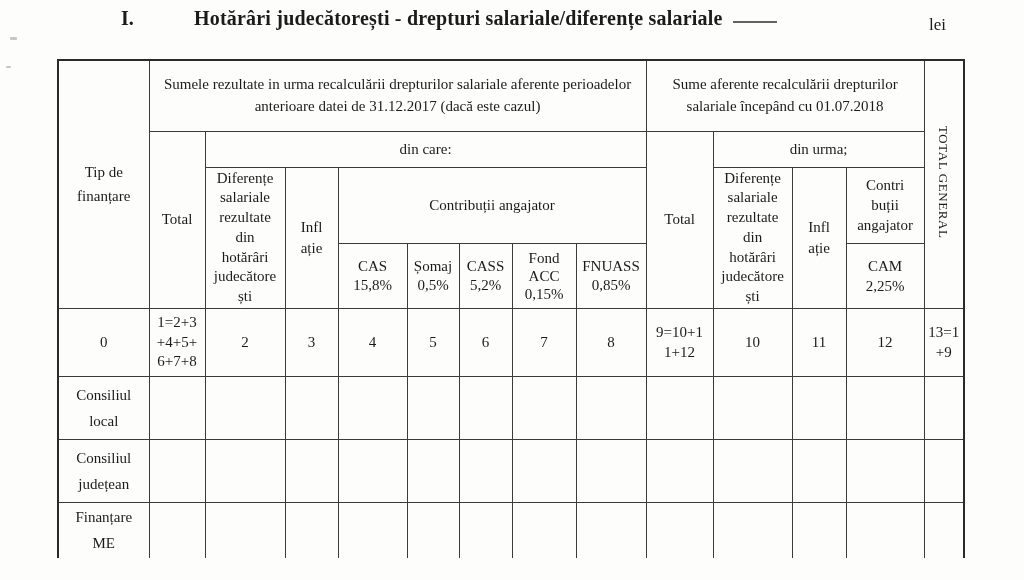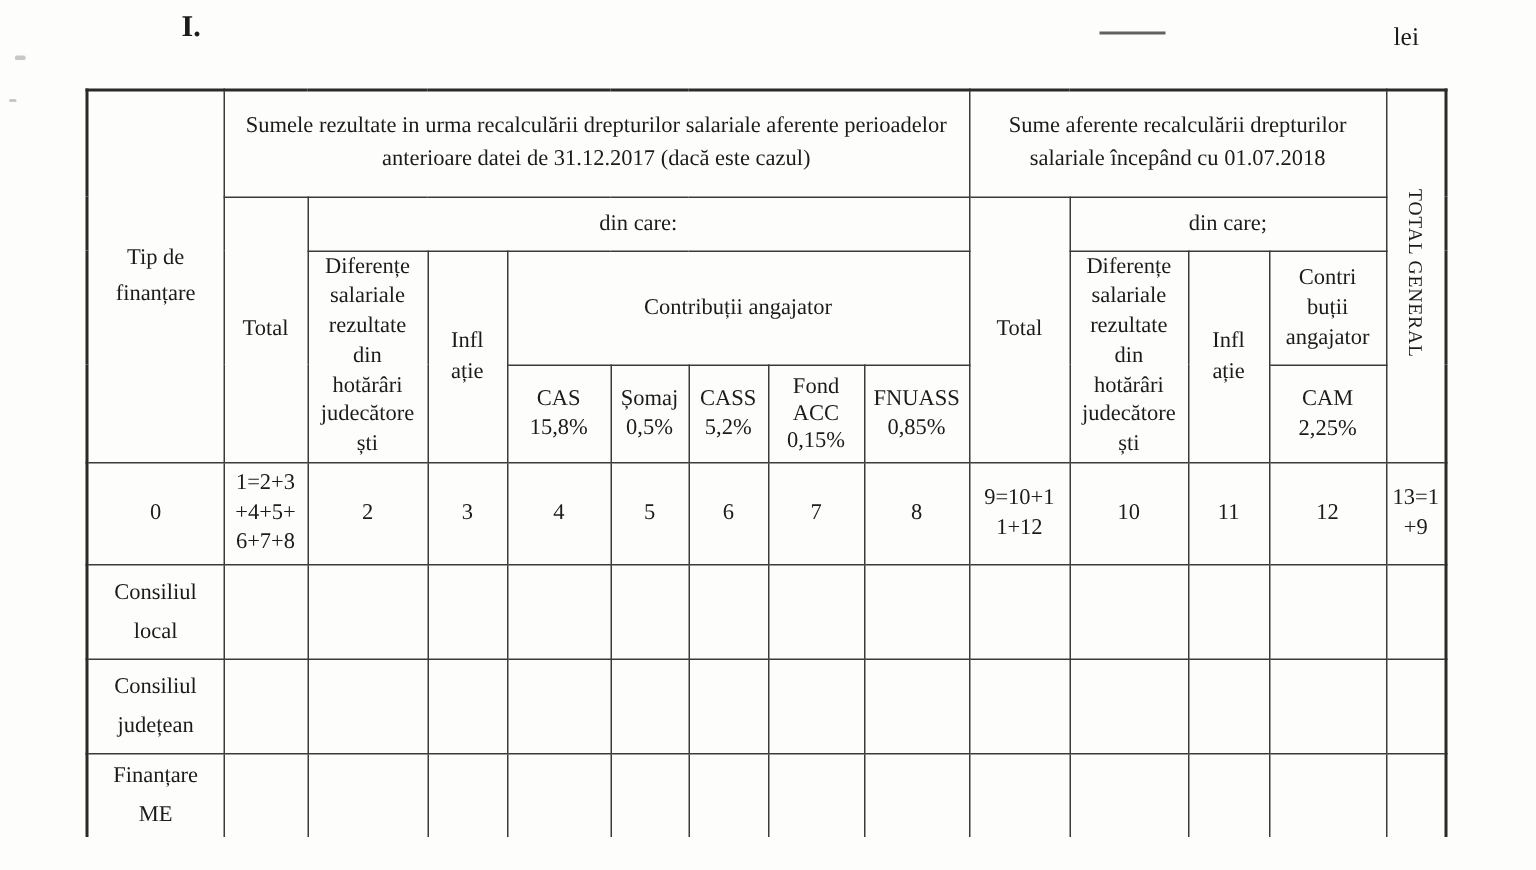--- a/index.html
+++ b/index.html
@@ -72,20 +72,21 @@
     position: absolute; left: 733px; top: 21px;
     width: 44px; height: 2px; background: #2e2e2e; opacity: .75;
   }
 </style>
 </head>
 <body>
 
 <div class="page">
 
   <span class="section-num">I.</span>
+  <span class="doc-title">Hotărâri judecătorești - drepturi salariale/diferențe salariale</span>
   <span class="currency">lei</span>
 
   <span class="strike"></span>
   <span class="speck" style="left:10px;top:37px;width:7px;height:3px;"></span>
   <span class="speck" style="left:6px;top:66px;width:5px;height:2px;"></span>
 
   <table class="grid">
     <colgroup>
       <col style="width:91px">
         <col style="width:56px">
@@ -111,21 +112,21 @@
       <td colspan="4" class="group-title">Sume aferente recalculării drepturilor salariale începând cu 01.07.2018</td>
       <td rowspan="4">
         <span class="vertical-text">TOTAL GENERAL</span>
       </td>
     </tr>
 
     <tr style="height:36px">
       <td rowspan="3" class="total-cell">Total</td>
       <td colspan="7" class="dincare">din care:</td>
       <td rowspan="3" class="total-cell">Total</td>
-      <td colspan="3" class="dincare">din care;</td>
+      <td colspan="3" class="dincare">din urma;</td>
     </tr>
 
     <tr style="height:74px">
       <td rowspan="2" class="small-h pre">Diferențe
 salariale
 rezultate
 din
 hotărâri
 judecătore
 ști</td>

